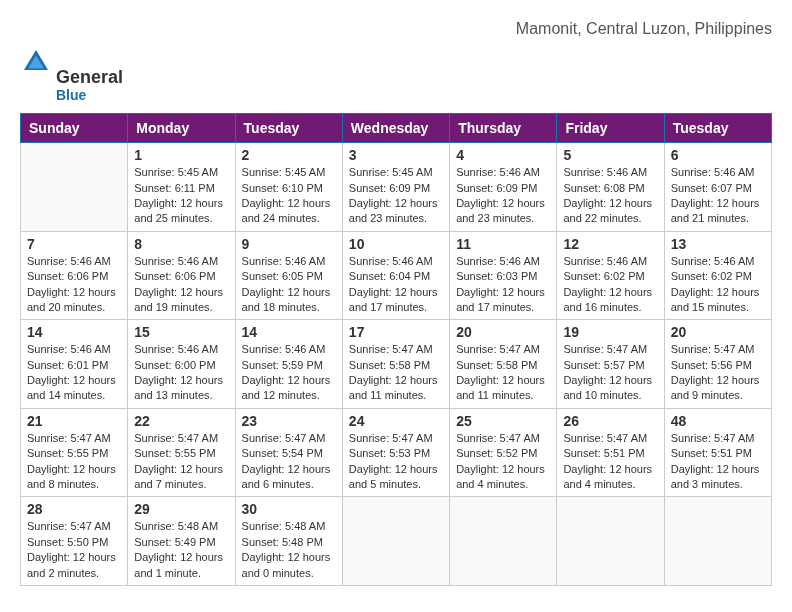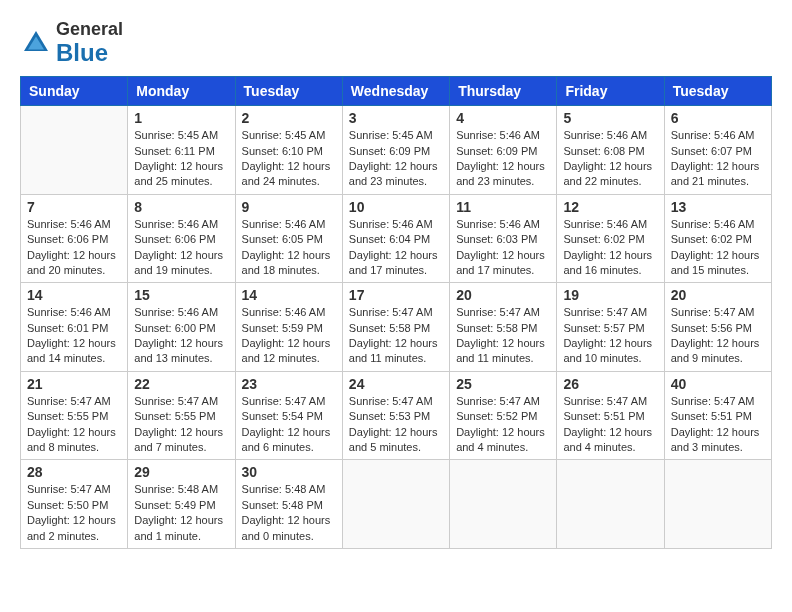--- a/index.html
+++ b/index.html
@@ -18,28 +18,29 @@
     }
     .logo {
       display: flex;
       align-items: center;
       gap: 4px;
     }
     .logo-text {
       display: flex;
       flex-direction: column;
       line-height: 1.1;
+      margin-top: 48px;
     }
     .logo-general {
       font-size: 18px;
       font-weight: bold;
       color: #333;
     }
     .logo-blue {
-      font-size: 24px;
+      font-size: 14px;
       font-weight: bold;
       color: #1a6faf;
     }
     .logo-icon {
       width: 32px;
       height: 32px;
     }
     .title-section {
       text-align: right;
     }
@@ -51,21 +52,21 @@
     .subtitle {
       font-size: 16px;
       color: #555;
     }
     .calendar {
       width: 100%;
       border-collapse: collapse;
       border: 1px solid #ccc;
     }
     .calendar th {
-      background-color: #1d4ed8;
+      background-color: #701a75;
       color: #fff;
       text-align: left;
       padding: 6px 8px;
       font-size: 14px;
       border: 1px solid #1a6faf;
     }
     .calendar td {
       border: 1px solid #ccc;
       vertical-align: top;
       padding: 4px 6px;
@@ -96,20 +97,21 @@
     <svg class="logo-icon" viewBox="0 0 40 40">
       <polygon points="20,5 35,30 5,30" fill="#1a6faf"></polygon>
       <polygon points="20,12 30,28 10,28" fill="#4ca3dd"></polygon>
     </svg>
     <div class="logo-text">
       <span class="logo-general">General</span>
       <span class="logo-blue">Blue</span>
     </div>
   </div>
   <div class="title-section">
+    <div class="subtitle">Mamonit, Central Luzon, Philippines</div>
   </div>
 </div>
 
 <table class="calendar">
   <thead>
     <tr>
     <th>Sunday</th>
         <th>Monday</th>
         <th>Tuesday</th>
         <th>Wednesday</th>
@@ -303,21 +305,21 @@
 and 4 minutes.</div>
         </td>
         <td>
           <span class="day-number">26</span>
           <div class="day-info" style="white-space: pre-line;">Sunrise: 5:47 AM
 Sunset: 5:51 PM
 Daylight: 12 hours
 and 4 minutes.</div>
         </td>
         <td>
-          <span class="day-number">40</span>
+          <span class="day-number">48</span>
           <div class="day-info" style="white-space: pre-line;">Sunrise: 5:47 AM
 Sunset: 5:51 PM
 Daylight: 12 hours
 and 3 minutes.</div>
         </td>
       </tr>
       <tr>
         <td>
           <span class="day-number">28</span>
           <div class="day-info" style="white-space: pre-line;">Sunrise: 5:47 AM

